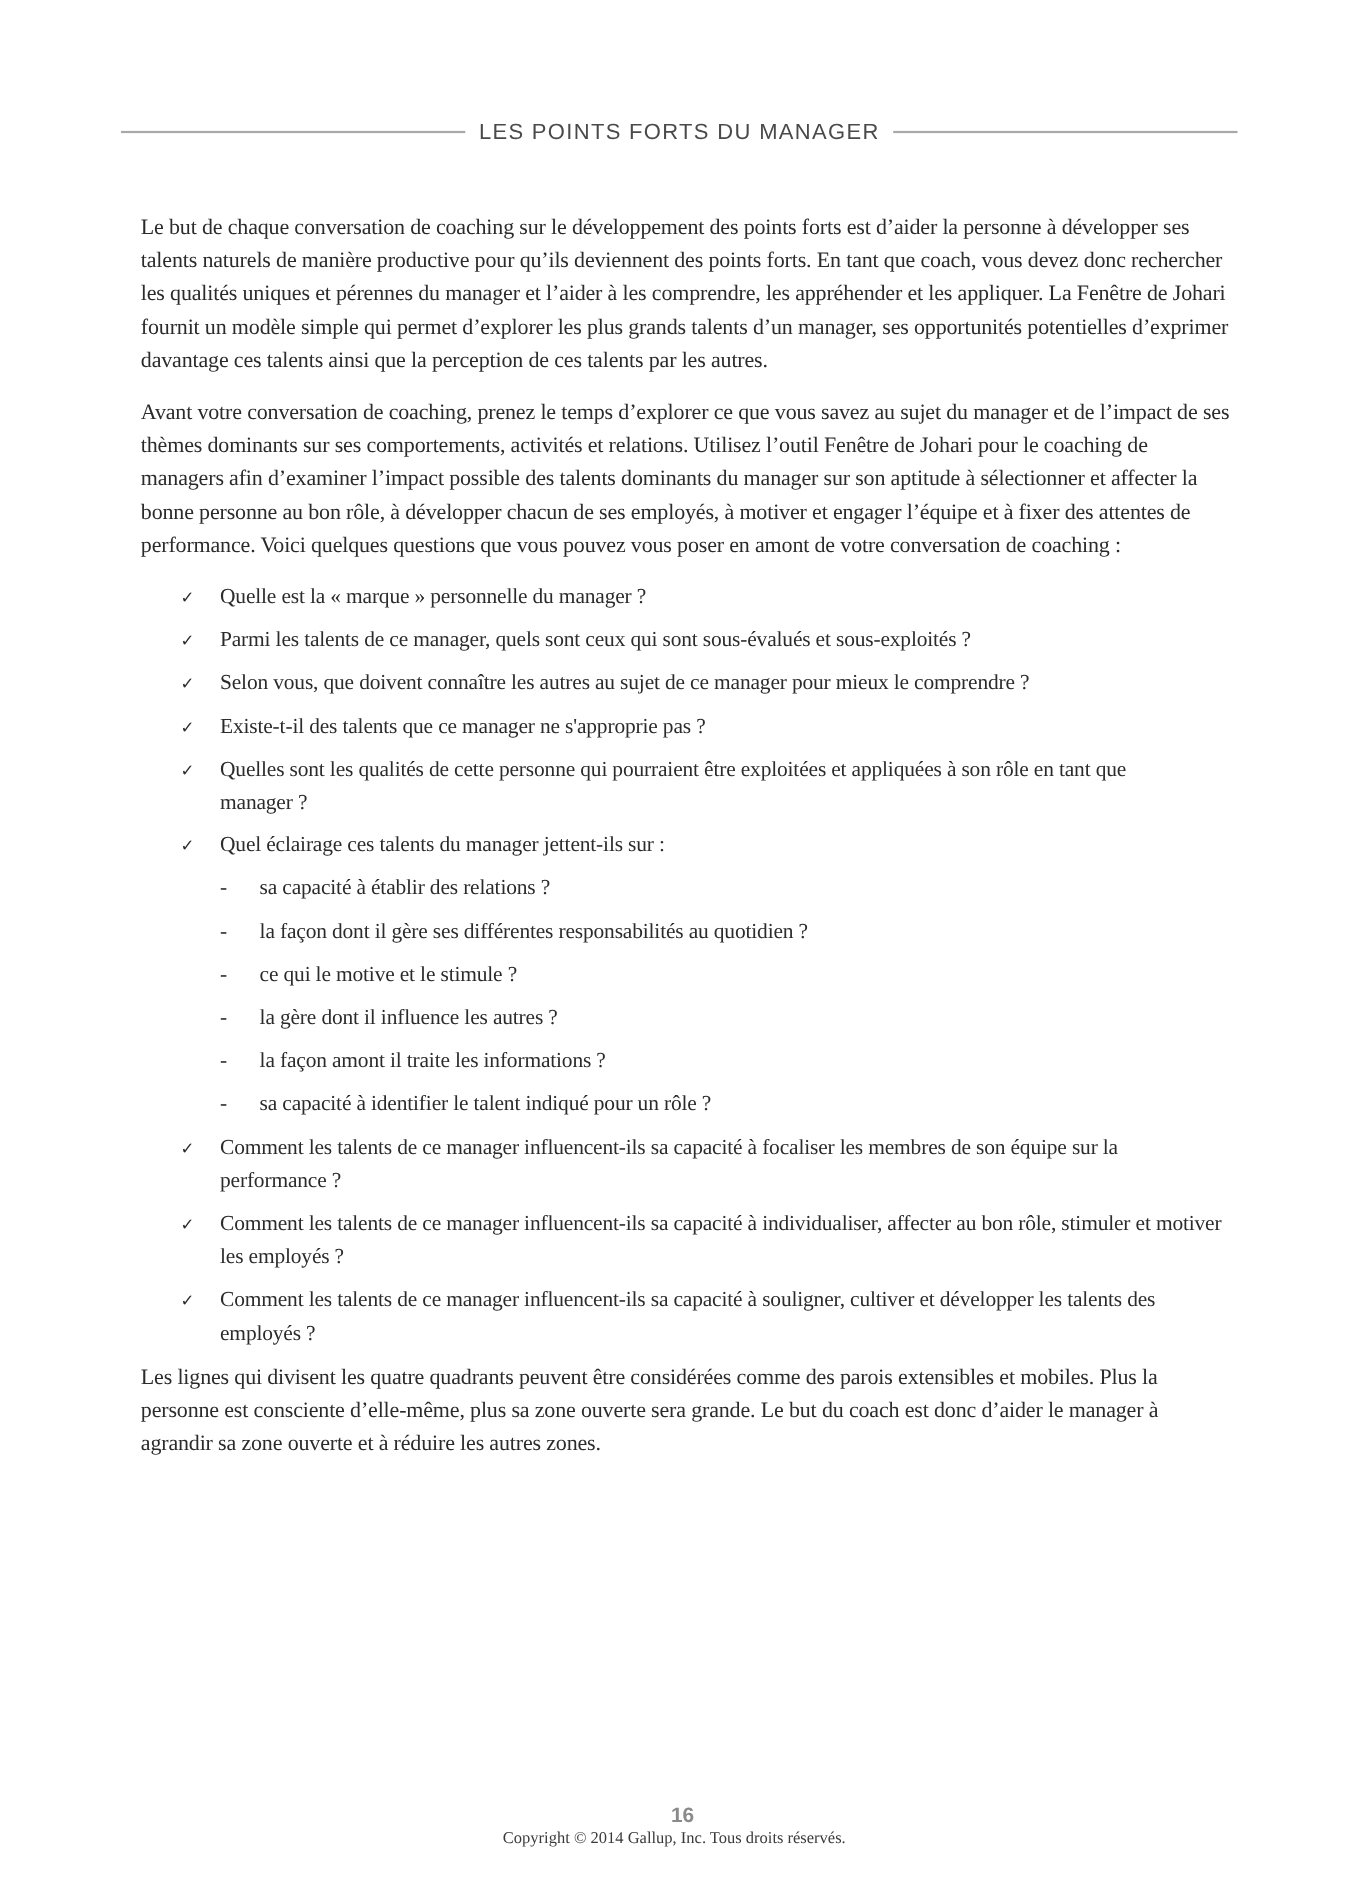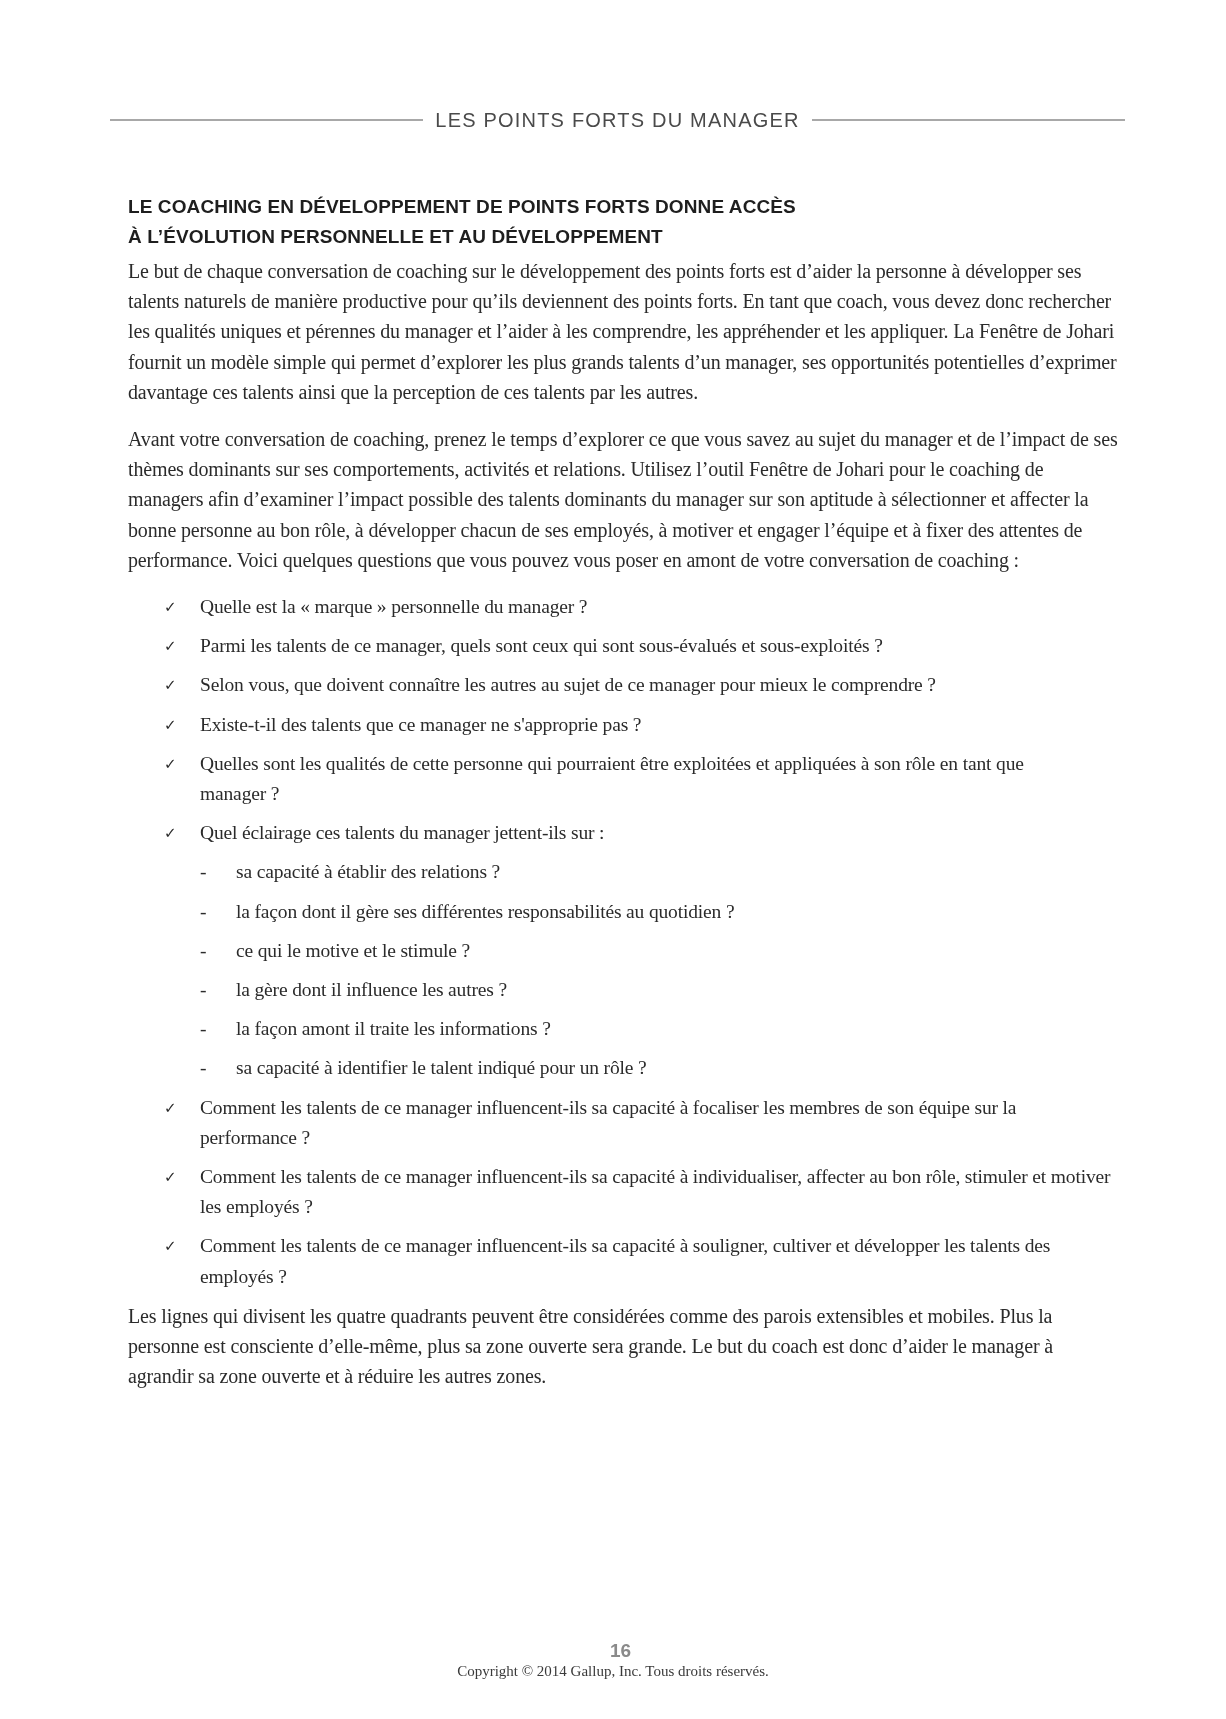--- a/index.html
+++ b/index.html
@@ -31,24 +31,20 @@
 
 <div class="page">
 
   <div class="header">
     <div class="rule"></div>
     <div class="title">LES POINTS FORTS DU MANAGER</div>
     <div class="rule"></div>
   </div>
 
   <div class="content">
-    <h2 class="section-title">
-      <span>LE COACHING EN DÉVELOPPEMENT DE POINTS FORTS DONNE ACCÈS</span><br>
-      <span>À L’ÉVOLUTION PERSONNELLE ET AU DÉVELOPPEMENT</span>
-    </h2>
 
     <p class="para">Le but de chaque conversation de coaching sur le développement des points forts est d’aider la personne à développer ses talents naturels de manière productive pour qu’ils deviennent des points forts. En tant que coach, vous devez donc rechercher les qualités uniques et pérennes du manager et l’aider à les comprendre, les appréhender et les appliquer. La Fenêtre de Johari fournit un modèle simple qui permet d’explorer les plus grands talents d’un manager, ses opportunités potentielles d’exprimer davantage ces talents ainsi que la perception de ces talents par les autres.</p>
     <p class="para">Avant votre conversation de coaching, prenez le temps d’explorer ce que vous savez au sujet du manager et de l’impact de ses thèmes dominants sur ses comportements, activités et relations. Utilisez l’outil Fenêtre de Johari pour le coaching de managers afin d’examiner l’impact possible des talents dominants du manager sur son aptitude à sélectionner et affecter la bonne personne au bon rôle, à développer chacun de ses employés, à motiver et engager l’équipe et à fixer des attentes de performance. Voici quelques questions que vous pouvez vous poser en amont de votre conversation de coaching :</p>
 
     <ul class="checks">
       <li><span class="check">✓</span><span>Quelle est la « marque » personnelle du manager ?</span></li>
       <li><span class="check">✓</span><span>Parmi les talents de ce manager, quels sont ceux qui sont sous-évalués et sous-exploités ?</span></li>
       <li><span class="check">✓</span><span>Selon vous, que doivent connaître les autres au sujet de ce manager pour mieux le comprendre ?</span></li>
       <li><span class="check">✓</span><span>Existe-t-il des talents que ce manager ne s'approprie pas ?</span></li>
       <li style="padding-right:60px;"><span class="check">✓</span><span>Quelles sont les qualités de cette personne qui pourraient être exploitées et appliquées à son rôle en tant que manager ?</span></li>

